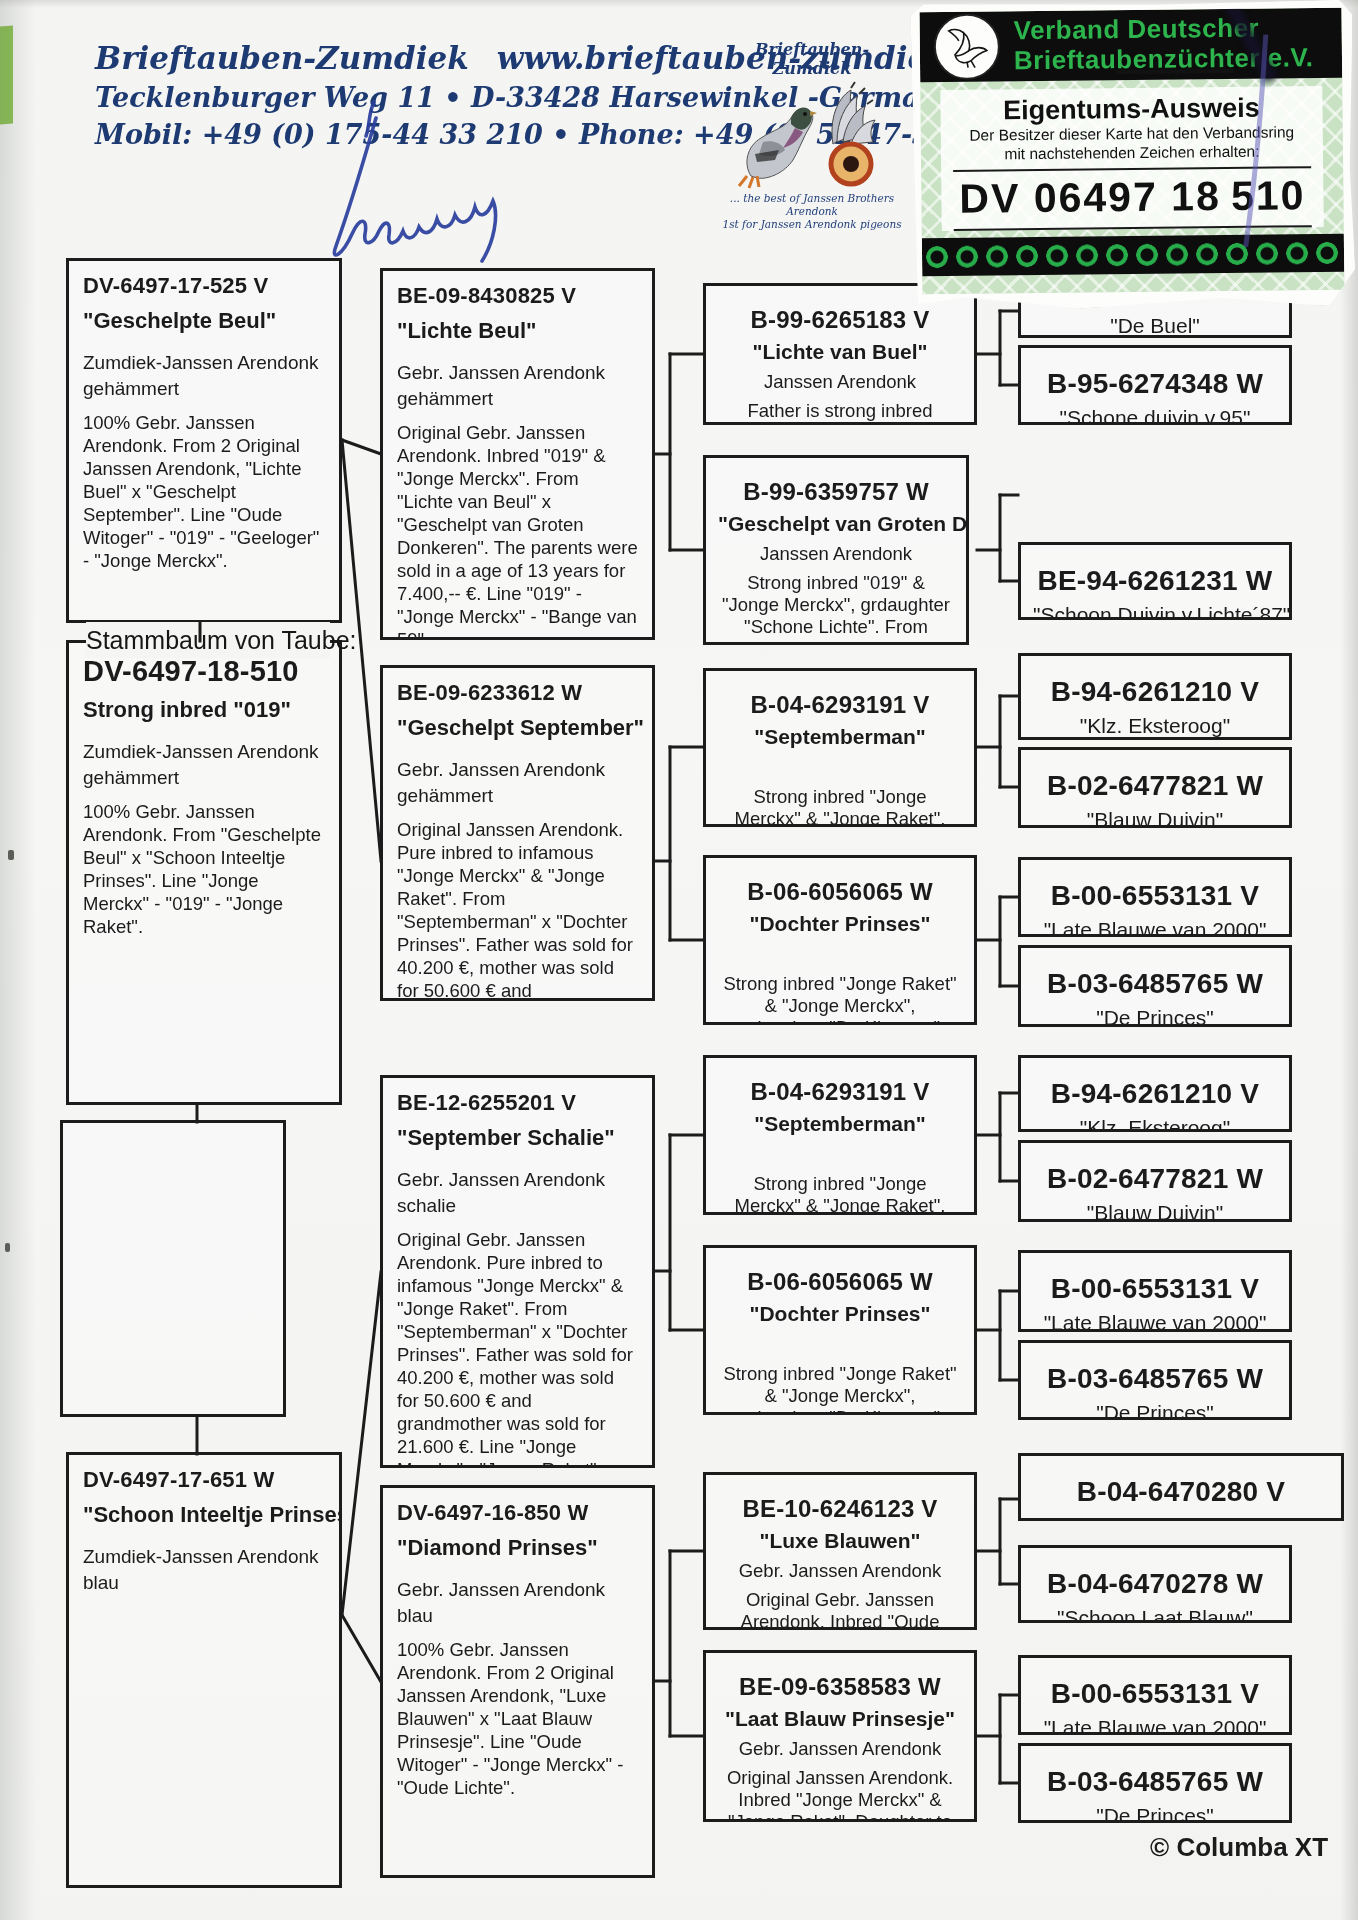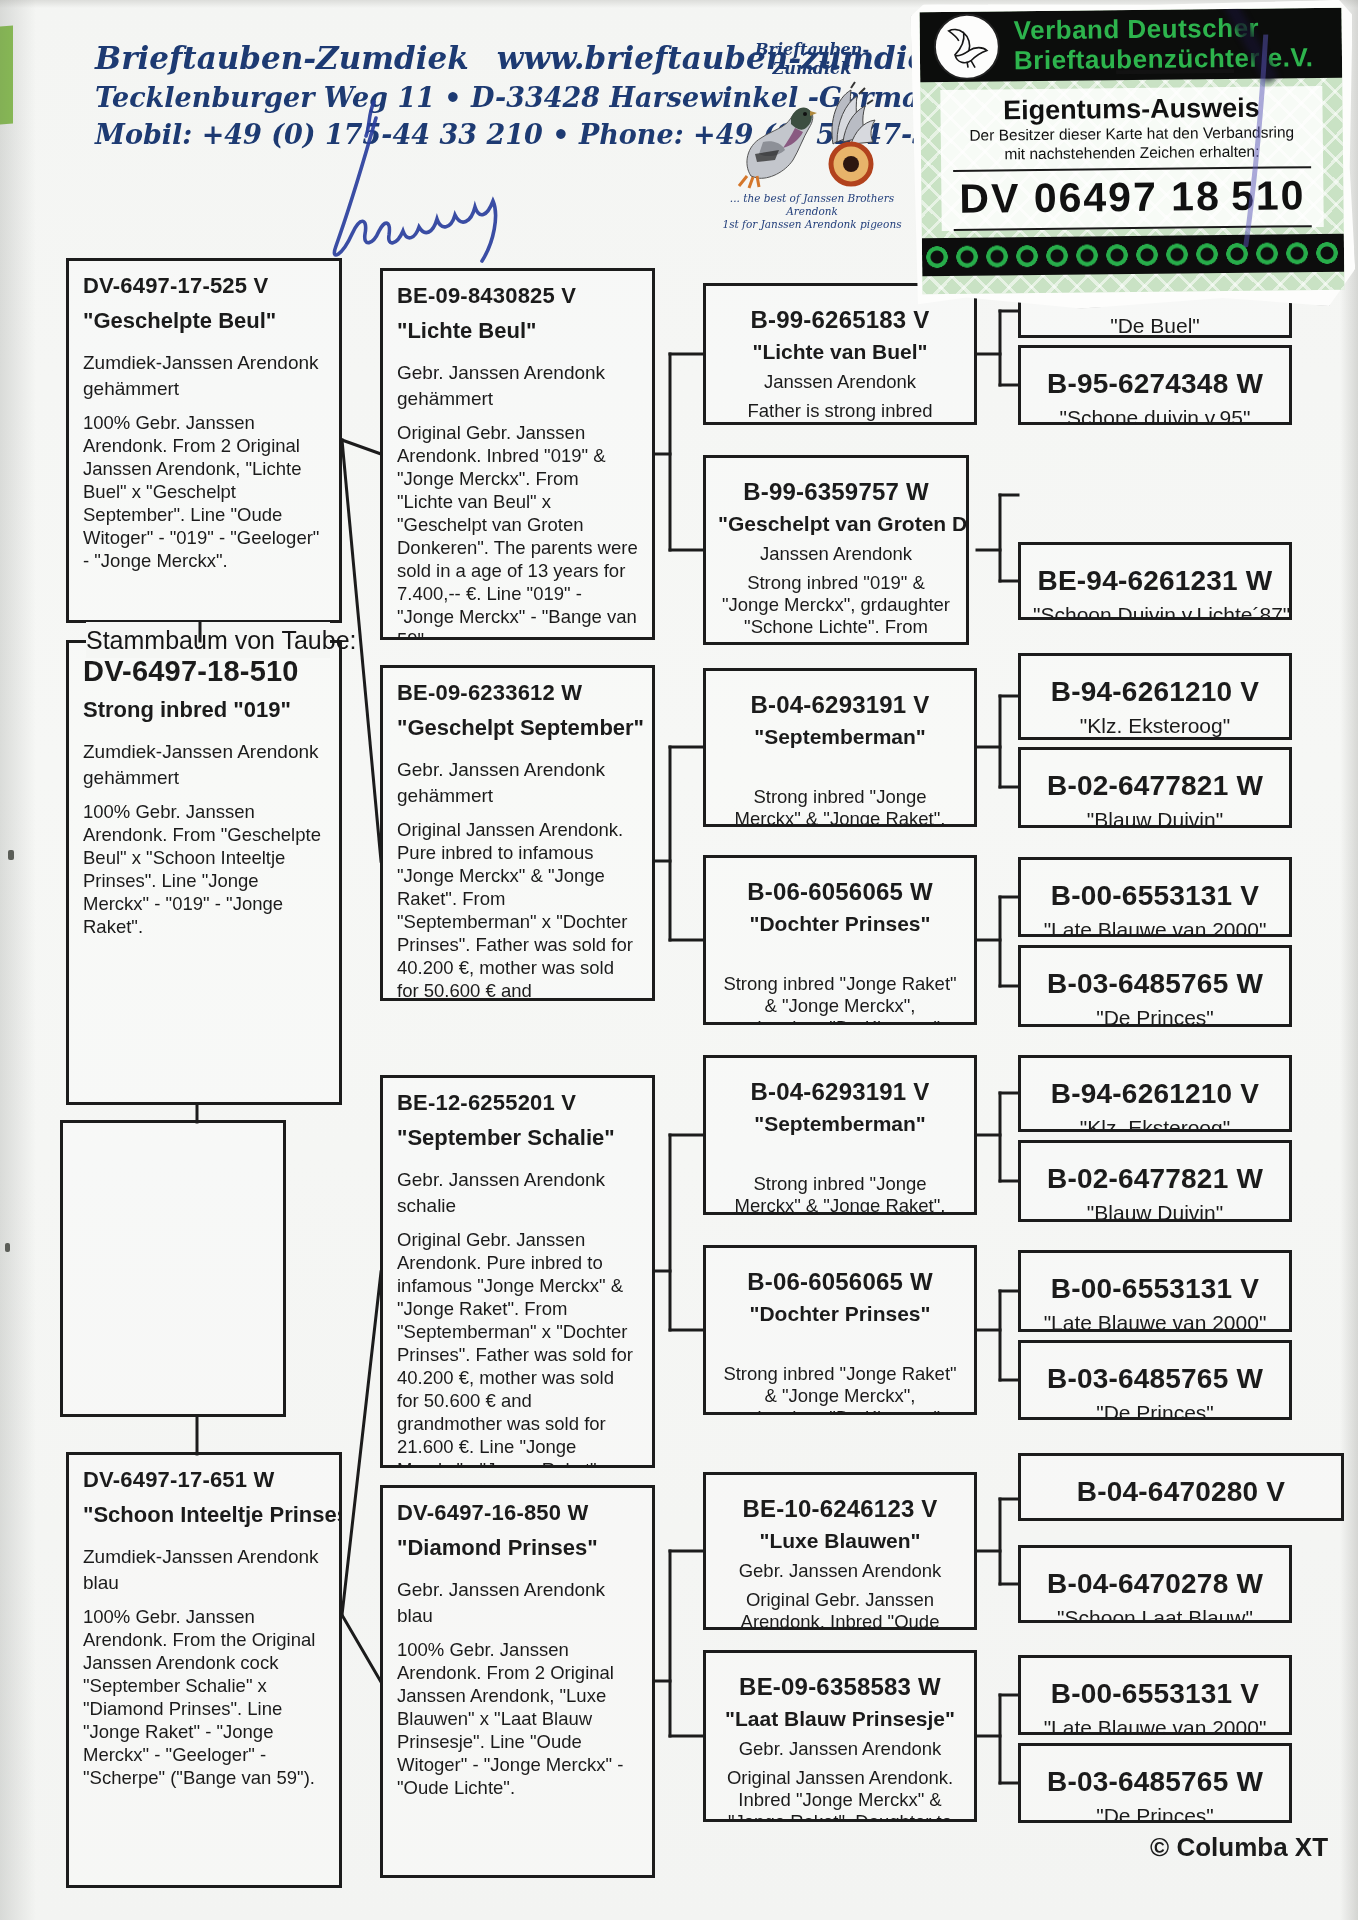--- a/index.html
+++ b/index.html
@@ -137,21 +137,20 @@
     <div class="desc">100% Gebr. Janssen Arendonk. From "Geschelpte Beul" x "Schoon Inteeltje Prinses". Line "Jonge Merckx" - "019" - "Jonge Raket".</div>
   </div>
 
   <div class="pb" style="left:60px;top:1120px;width:226px;height:297px;"></div>
 
   <div class="pb pad-lg" style="left:66px;top:1452px;width:276px;height:436px;">
     <div class="ring">DV-6497-17-651 W</div>
     <div class="bname">"Schoon Inteeltje Prinses"</div>
     <div class="strain">Zumdiek-Janssen Arendonk</div>
     <div class="bcolor">blau</div>
-    <div class="desc">100% Gebr. Janssen Arendonk. From the Original Janssen Arendonk cock "September Schalie" x "Diamond Prinses". Line "Jonge Raket" - "Jonge Merckx" - "Geeloger" - "Scherpe" ("Bange van 59").</div>
   </div>
 
   <div class="pb pad-lg" style="left:380px;top:268px;width:275px;height:372px;">
     <div class="ring">BE-09-8430825 V</div>
     <div class="bname">"Lichte Beul"</div>
     <div class="strain">Gebr. Janssen Arendonk</div>
     <div class="bcolor">gehämmert</div>
     <div class="desc">Original Gebr. Janssen Arendonk. Inbred "019" &amp; "Jonge Merckx". From "Lichte van Beul" x "Geschelpt van Groten Donkeren". The parents were sold in a age of 13 years for 7.400,-- €. Line "019" - "Jonge Merckx" - "Bange van 59".</div>
   </div>
 

